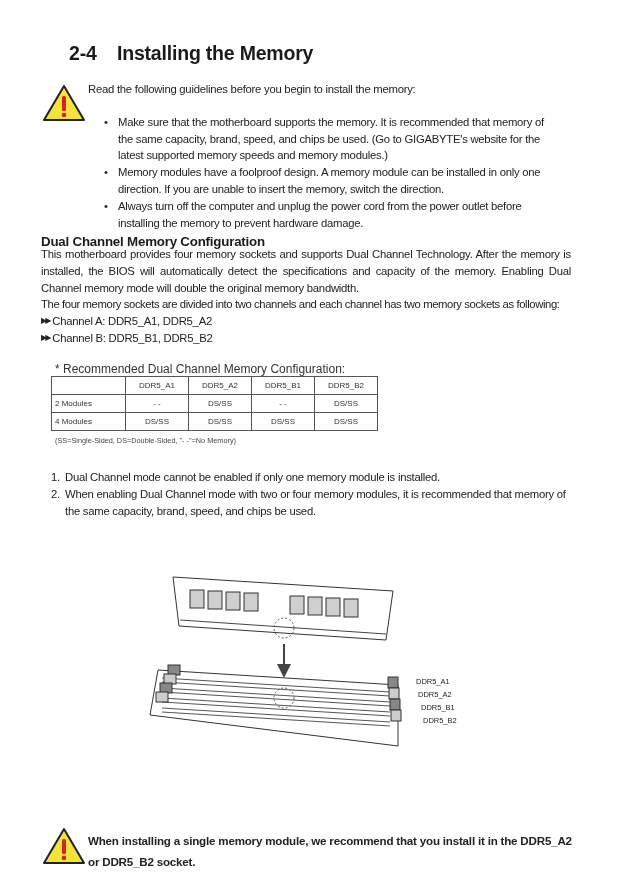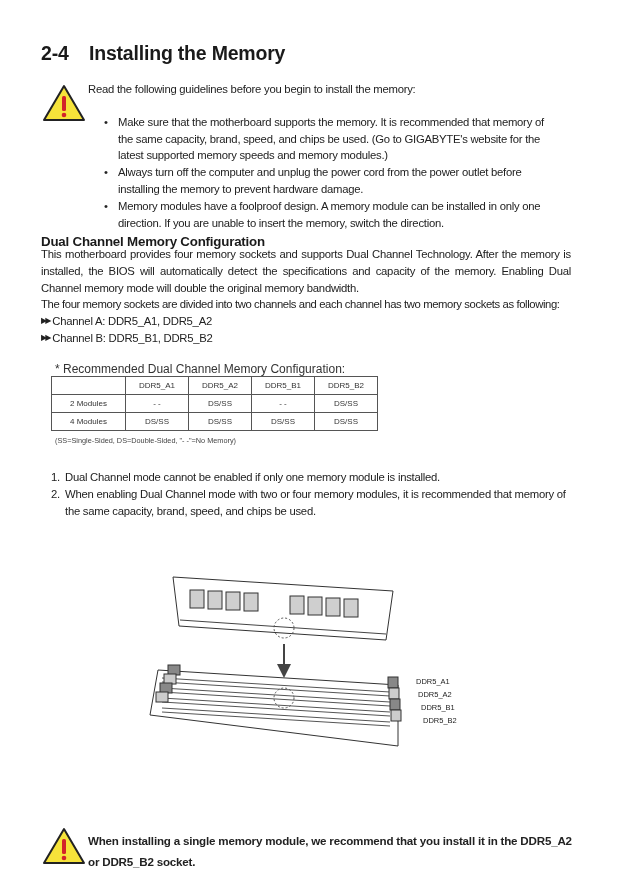--- a/index.html
+++ b/index.html
@@ -1,33 +1,33 @@
 <!DOCTYPE html>
 <html><head>
 <meta charset="utf-8">
 <style>
   html, body { margin:0; padding:0; background:#fff; }
   body { width:618px; height:885px; position:relative; overflow:hidden;
          font-family:"Liberation Sans", sans-serif; color:#1a1a1a; }
   .abs { position:absolute; }
   h1 { position:absolute; left:41px; top:42px; margin:0; font-size:19.5px; font-weight:bold;
        font-family:"Liberation Sans", sans-serif; letter-spacing:-0.2px; }
-  h1 .num { display:inline-block; width:48px; }
+  h1 .num { display:inline-block; width:48px;margin-left:28px; }
   .body-text { font-size:11.3px; line-height:16.8px; letter-spacing:-0.25px; color:#222; }
   .justify { text-align:justify; }
   ul.bullets { list-style:none; margin:16px; padding:0; }
   ul.bullets li { position:relative; padding-left:14px; }
   ul.bullets li::before { content:"•"; position:absolute; left:0; top:0; }
   h2 { position:absolute; left:41px; top:234px; margin:0; font-size:13.3px; font-weight:bold;
        letter-spacing:-0.2px; }
   .chan { display:flex; align-items:center; }
   .chan .arrow { font-size:8px; margin-right:3px; letter-spacing:-2px; }
   table.cfg { border-collapse:collapse; font-size:8px; color:#333; }
   table.cfg td { border:1px solid #555; height:17px; padding:0 3px; text-align:center; width:56px; }
-  table.cfg td.first { text-align:center; width:67px; }
+  table.cfg td.first { text-align:left; width:67px; }
   ol.steps { margin:0; padding:0; list-style:none; }
   ol.steps li { position:relative; padding-left:14px; }
   ol.steps li .n { position:absolute; left:0; }
   .warn-bold { font-size:11.6px; line-height:21px; font-weight:bold; letter-spacing:-0.2px; color:#222; }
   .dlabel { position:absolute; font-size:7.5px; color:#222; }
 </style>
 </head>
 <body>
 
 <h1>
@@ -39,22 +39,22 @@
     <polygon points="22,2 42,36 2,36" fill="#f6e33a" stroke="#222" stroke-width="2" stroke-linejoin="round"></polygon>
     <rect x="20" y="12" width="4" height="15" rx="1.5" fill="#d2232a"></rect>
     <circle cx="22" cy="31" r="2.3" fill="#d2232a"></circle>
   </svg>
 </div>
 
 <div class="abs body-text" style="left:88px; top:81px; width:484px;">
   <div>Read the following guidelines before you begin to install the memory:</div>
   <ul class="bullets">
     <li>Make sure that the motherboard supports the memory. It is recommended that memory of the same capacity, brand, speed, and chips be used. (Go to GIGABYTE's website for the latest supported memory speeds and memory modules.)</li>
+    <li>Memory modules have a foolproof design. A memory module can be installed in only one direction. If you are unable to insert the memory, switch the direction.</li>
     <li>Always turn off the computer and unplug the power cord from the power outlet before installing the memory to prevent hardware damage.</li>
-    <li>Memory modules have a foolproof design. A memory module can be installed in only one direction. If you are unable to insert the memory, switch the direction.</li>
   </ul>
 </div>
 
 <h2>Dual Channel Memory Configuration</h2>
 
 <div class="abs body-text" style="left:41px; top:246px; width:530px;">
   <div class="justify">This motherboard provides four memory sockets and supports Dual Channel Technology. After the memory is installed, the BIOS will automatically detect the specifications and capacity of the memory. Enabling Dual Channel memory mode will double the original memory bandwidth.</div>
   <div style="white-space:nowrap; letter-spacing:-0.4px;">The four memory sockets are divided into two channels and each channel has two memory sockets as following:</div>
   <div class="chan">
     <span class="arrow">▶▶</span>

